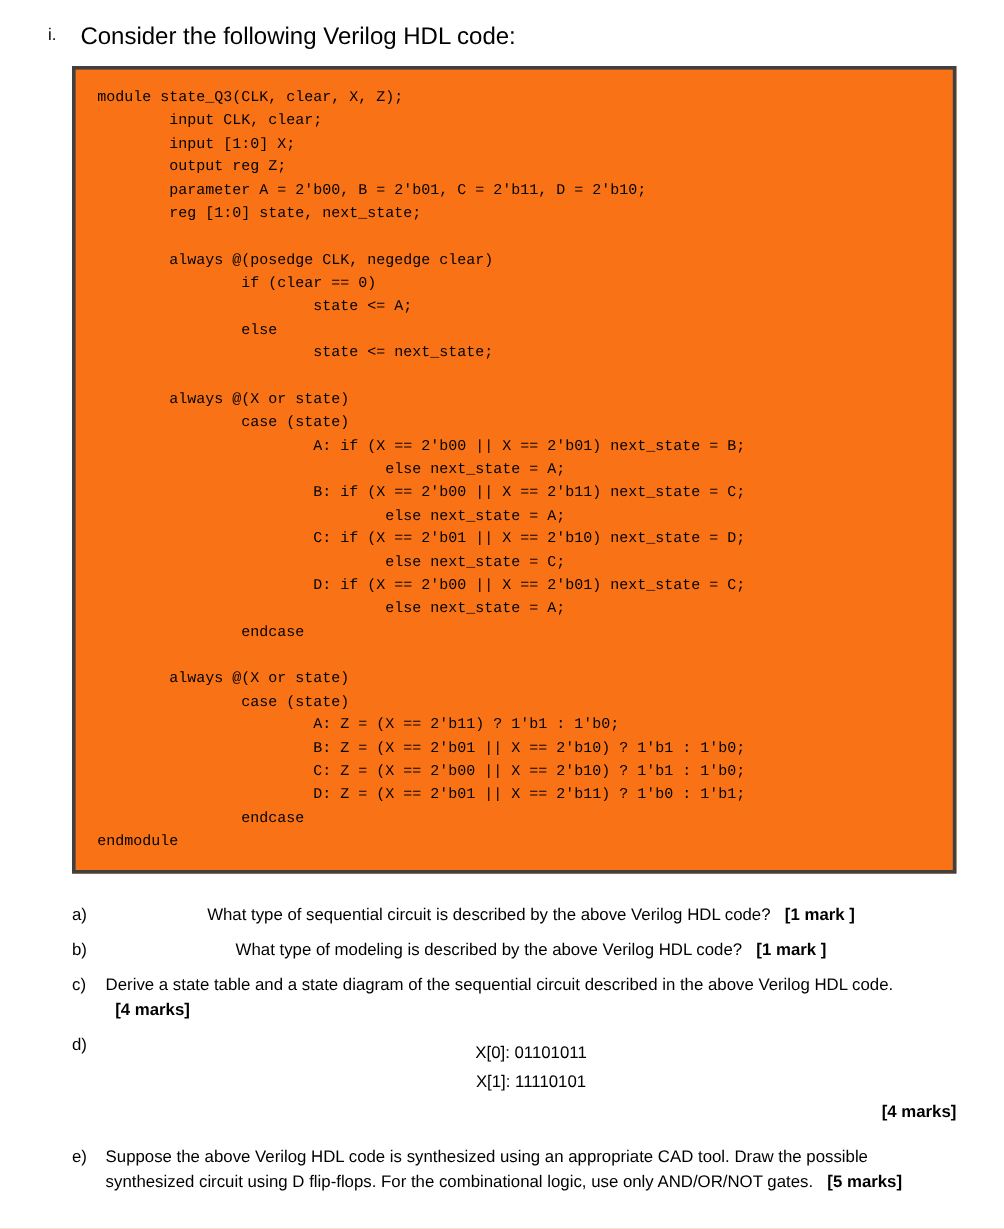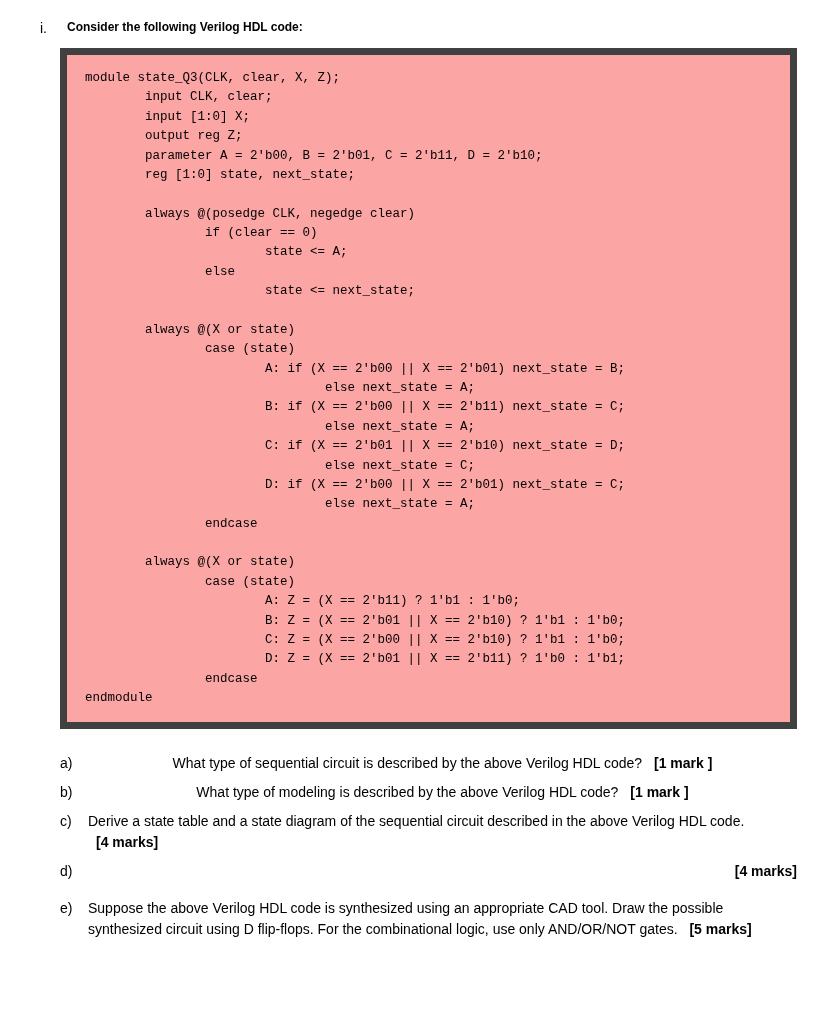--- a/index.html
+++ b/index.html
@@ -22,27 +22,26 @@
       display: flex;
       gap: 20px;
       margin-bottom: 12px;
     }
 
     .question-number {
       font-size: 14px;
     }
 
     .question-text {
-      font-size: 12px;
-      font-weight: bold;
+      font-size: 20px;
     }
 
     .code-block {
-      border: 7px solid #404040;
-      background: #fca5a5;
+      border: 3px solid #404040;
+      background: #f97316;
       padding: 14px 18px;
       font-family: 'Courier New', Courier, monospace;
       font-size: 12.5px;
       line-height: 1.55;
       margin-bottom: 24px;
       margin-left: 20px;
       white-space: pre;
     }
 
     .parts-list {
@@ -158,20 +157,24 @@
       <span class="part-label">c)</span>
       <div class="part-content-block">
         <span>Derive a state table and a state diagram of the sequential circuit described in the above Verilog HDL code.</span>
         <span class="mark-label">[4 marks]</span>
       </div>
     </li>
 
     <li>
       <span class="part-label">d)</span>
       <div class="part-content-block">
+        <div class="input-sequences">
+          <div>X[0]: 01101011</div>
+          <div>X[1]: 11110101</div>
+        </div>
         <div class="mark-right">[4 marks]</div>
       </div>
     </li>
 
     <li>
       <span class="part-label">e)</span>
       <div class="part-content-block">
         <span>Suppose the above Verilog HDL code is synthesized using an appropriate CAD tool. Draw the possible synthesized circuit using D flip-flops. For the combinational logic, use only AND/OR/NOT gates.</span>
         <span class="mark-label">[5 marks]</span>
       </div>

